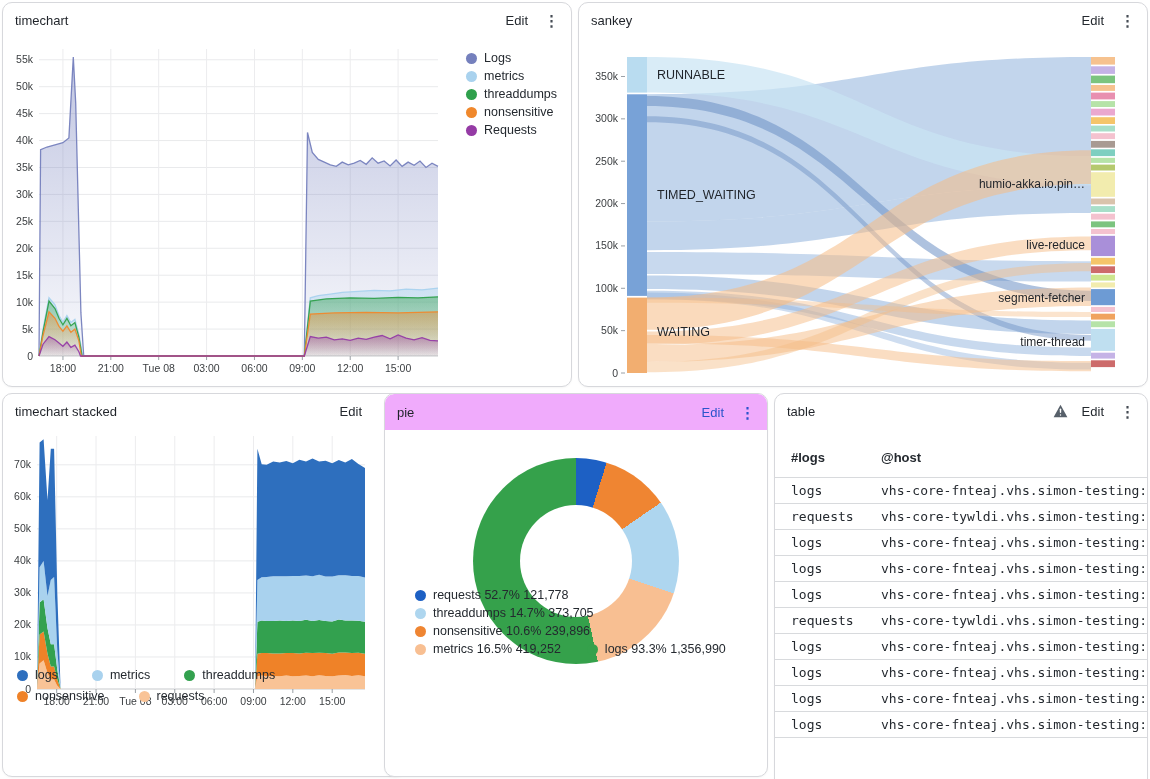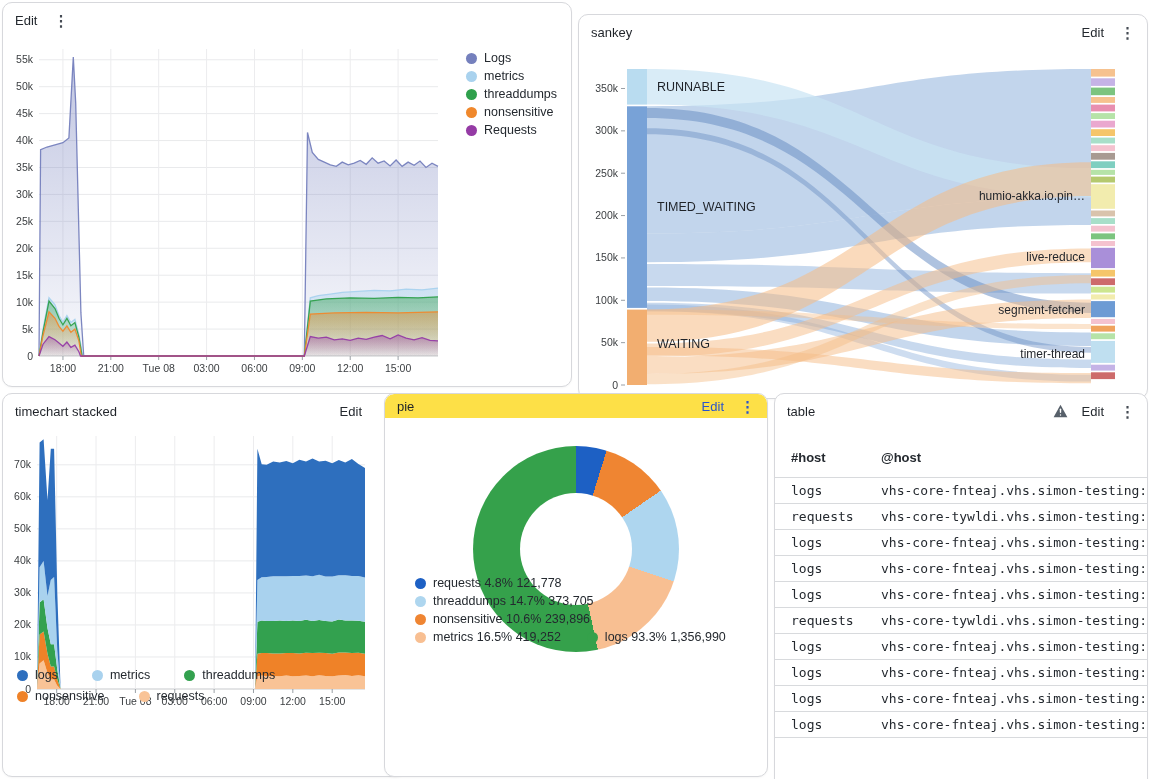--- a/index.html
+++ b/index.html
@@ -1,28 +1,28 @@
 <!DOCTYPE html>
 <html><head>
 <meta charset="utf-8">
 <style>
   html,body{margin:0;padding:0;background:#fff;}
   body{width:1150px;height:779px;overflow:hidden;font-family:"Liberation Sans",sans-serif;color:#1f2329;}
   .dashboard{position:relative;width:1150px;height:779px;}
   .panel{position:absolute;background:#fff;border:1px solid #d7d8dc;border-radius:10px;box-sizing:border-box;overflow:hidden;box-shadow:0 1px 2px rgba(0,0,0,.04);}
   #panel-timechart{left:2px;top:2px;width:570px;height:385px;}
-  #panel-sankey{left:578px;top:14px;width:570px;height:385px;}
+  #panel-sankey{left:578px;top:2px;width:570px;height:385px;}
   #panel-stacked{left:2px;top:393px;width:404px;height:384px;}
   #panel-pie{left:384px;top:393px;width:384px;height:384px;}
   #panel-table{left:774px;top:393px;width:374px;height:438px;}
   .panel-header{display:flex;align-items:center;height:34px;padding:0 12px;font-size:13px;}
   .panel-title{flex:1;color:#1f2329;}
   .edit-btn{color:#24292f;margin-right:16px;cursor:pointer;}
   .kebab{color:#454b54;font-size:15px;font-weight:700;cursor:pointer;line-height:1;}
-  #panel-pie .panel-header{background:#fde047;border-radius:9px 9px 0 0;height:24px;}
+  #panel-pie .panel-header{background:#f0abfc;border-radius:9px 9px 0 0;height:36px;}
   #panel-pie .edit-btn,#panel-pie .kebab{color:#2a54cb;}
   .warn-icon{margin-right:14px;display:flex;align-items:center;}
   .chart-body{position:relative;}
   svg text{font-family:"Liberation Sans",sans-serif;}
   
   .v-legend{position:absolute;top:14px;right:14px;display:flex;flex-direction:column;gap:4px;font-size:12.5px;color:#24292f;}
   .legend-item{display:flex;align-items:center;gap:7px;white-space:nowrap;cursor:pointer;}
   .legend-dot{width:11px;height:11px;border-radius:50%;flex:0 0 auto;}
   .h-legend{position:absolute;left:14px;bottom:16px;display:flex;flex-direction:column;gap:7px;font-size:12.5px;color:#24292f;}
   .h-legend .legend-row{display:flex;gap:34px;}
@@ -44,20 +44,21 @@
   .page-btn{min-width:22px;height:24px;display:flex;align-items:center;justify-content:center;padding:0 4px;border-radius:6px;cursor:pointer;}
   .page-btn.active{background:#c6cdf4;color:#2c50c8;}
 </style>
 </head>
 <body>
 
 <div class="dashboard">
 
   <section class="panel" id="panel-timechart">
     <div class="panel-header">
+      <span class="panel-title">timechart</span>
       <span class="edit-btn">Edit</span>
       <span class="kebab">⋮</span>
     </div>
     <div class="chart-body" id="timechart-body"><svg width="445" height="345">
           <defs>
             <linearGradient id="timechart-g0" x1="0" y1="0" x2="0" y2="1">
               <stop offset="0%" stop-color="#7580bd" stop-opacity="0.45"></stop>
               <stop offset="100%" stop-color="#7580bd" stop-opacity="0.05"></stop>
             </linearGradient>
             <linearGradient id="timechart-g1" x1="0" y1="0" x2="0" y2="1">
@@ -335,21 +336,21 @@
     </div>
     <div class="chart-body">
       <div class="donut-wrap">
         <div class="donut" id="donut" style="background: conic-gradient(rgb(29, 96, 196) 0%, rgb(29, 96, 196) 4.8%, rgb(239, 133, 50) 4.8%, rgb(239, 133, 50) 15.4%, rgb(174, 214, 239) 15.4%, rgb(174, 214, 239) 30.1%, rgb(248, 191, 146) 30.1%, rgb(248, 191, 146) 46.6%, rgb(53, 161, 75) 46.6%, rgb(53, 161, 75) 100%);"></div>
         <div class="donut-hole"></div>
       </div>
       <div class="pie-legend" id="pie-legend">
           <div class="legend-row">
             <span class="legend-item">
               <span class="legend-dot" style="background: rgb(29, 96, 196);"></span>
-              <span>requests 4.8% 121,778</span>
+              <span>requests 52.7% 121,778</span>
             </span>
           </div>
           <div class="legend-row">
             <span class="legend-item">
               <span class="legend-dot" style="background: rgb(174, 214, 239);"></span>
               <span>threaddumps 14.7% 373,705</span>
             </span>
           </div>
           <div class="legend-row">
             <span class="legend-item">
@@ -379,21 +380,21 @@
             <path d="M7.5 0.8 L14.4 13.2 H0.6 Z" fill="#57606a"></path>
             <rect x="6.8" y="4.6" width="1.4" height="4.4" rx="0.7" fill="#fff"></rect>
             <rect x="6.8" y="10.2" width="1.4" height="1.5" rx="0.7" fill="#fff"></rect>
           </svg>
       </span>
       <span class="edit-btn">Edit</span>
       <span class="kebab">⋮</span>
     </div>
     <div class="tbl">
       <div class="tbl-head">
-        <span class="c1">#host</span>
+        <span class="c1">#logs</span>
         <span class="c2">@host</span>
       </div>
       <div id="tbl-rows">
           <div class="tbl-row">
             <span class="c1">logs</span>
             <span class="c2">vhs-core-fnteaj.vhs.simon-testing:</span>
           </div>
           <div class="tbl-row">
             <span class="c1">requests</span>
             <span class="c2">vhs-core-tywldi.vhs.simon-testing:</span>

